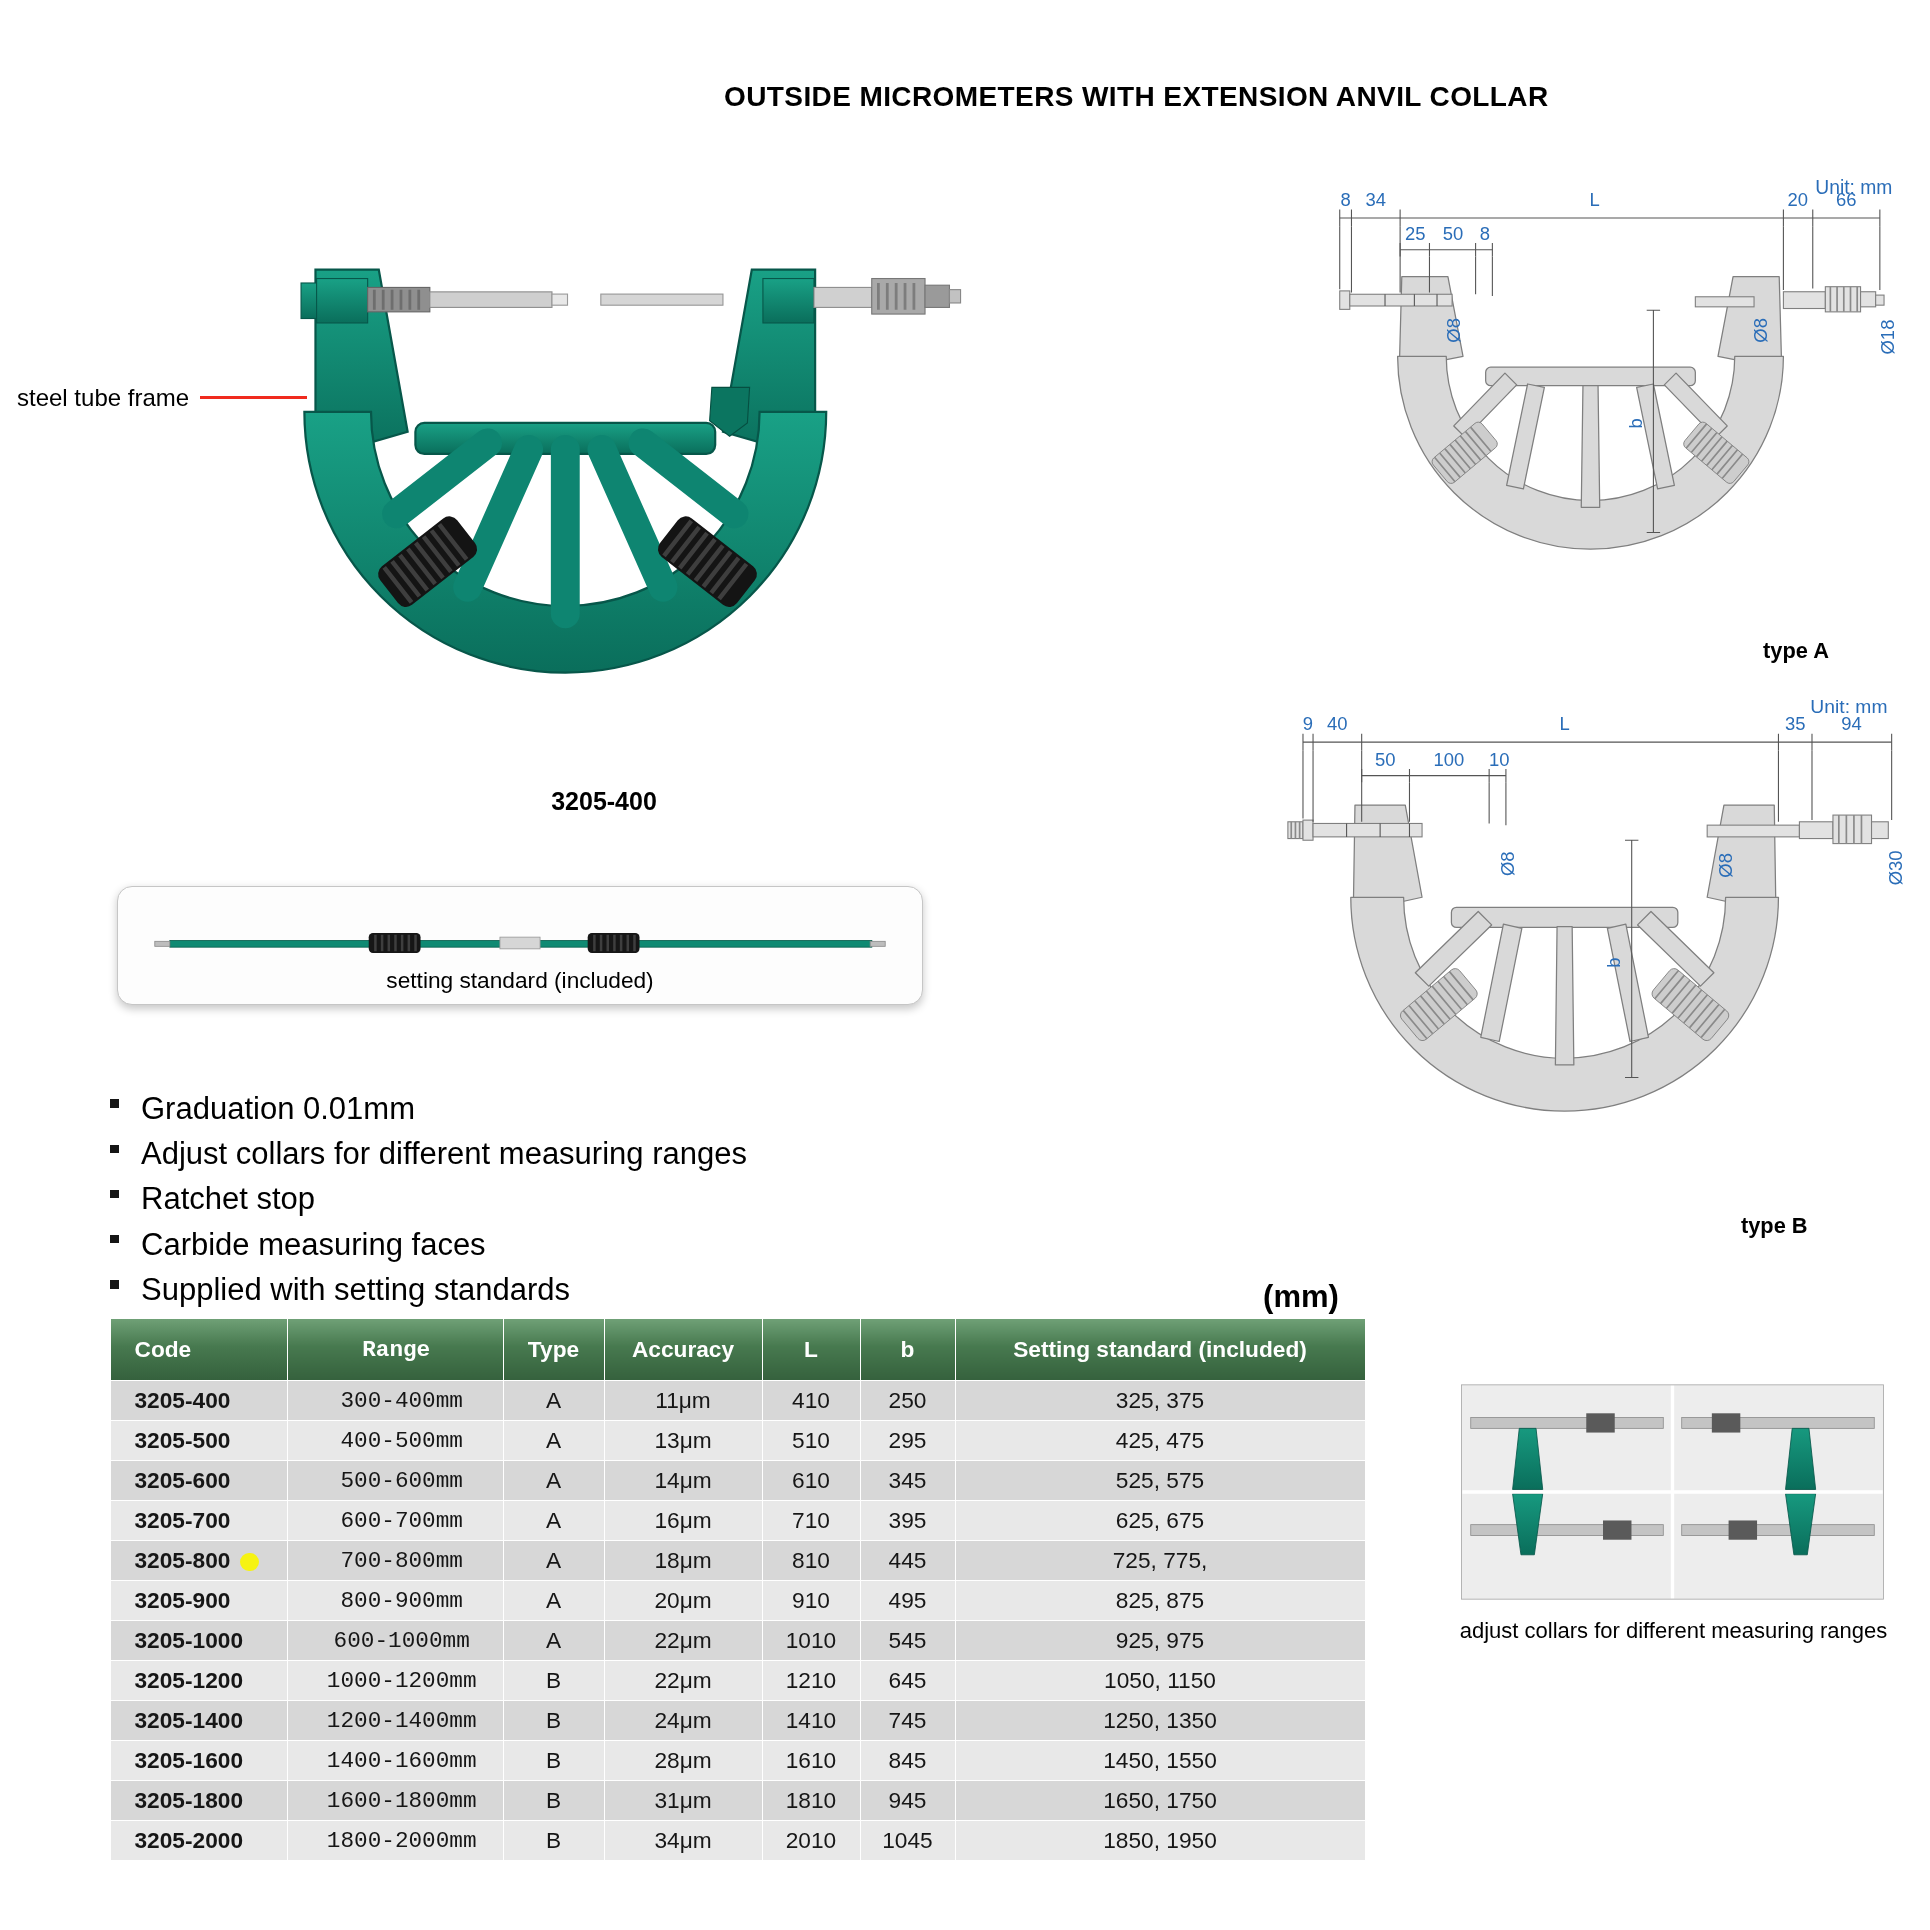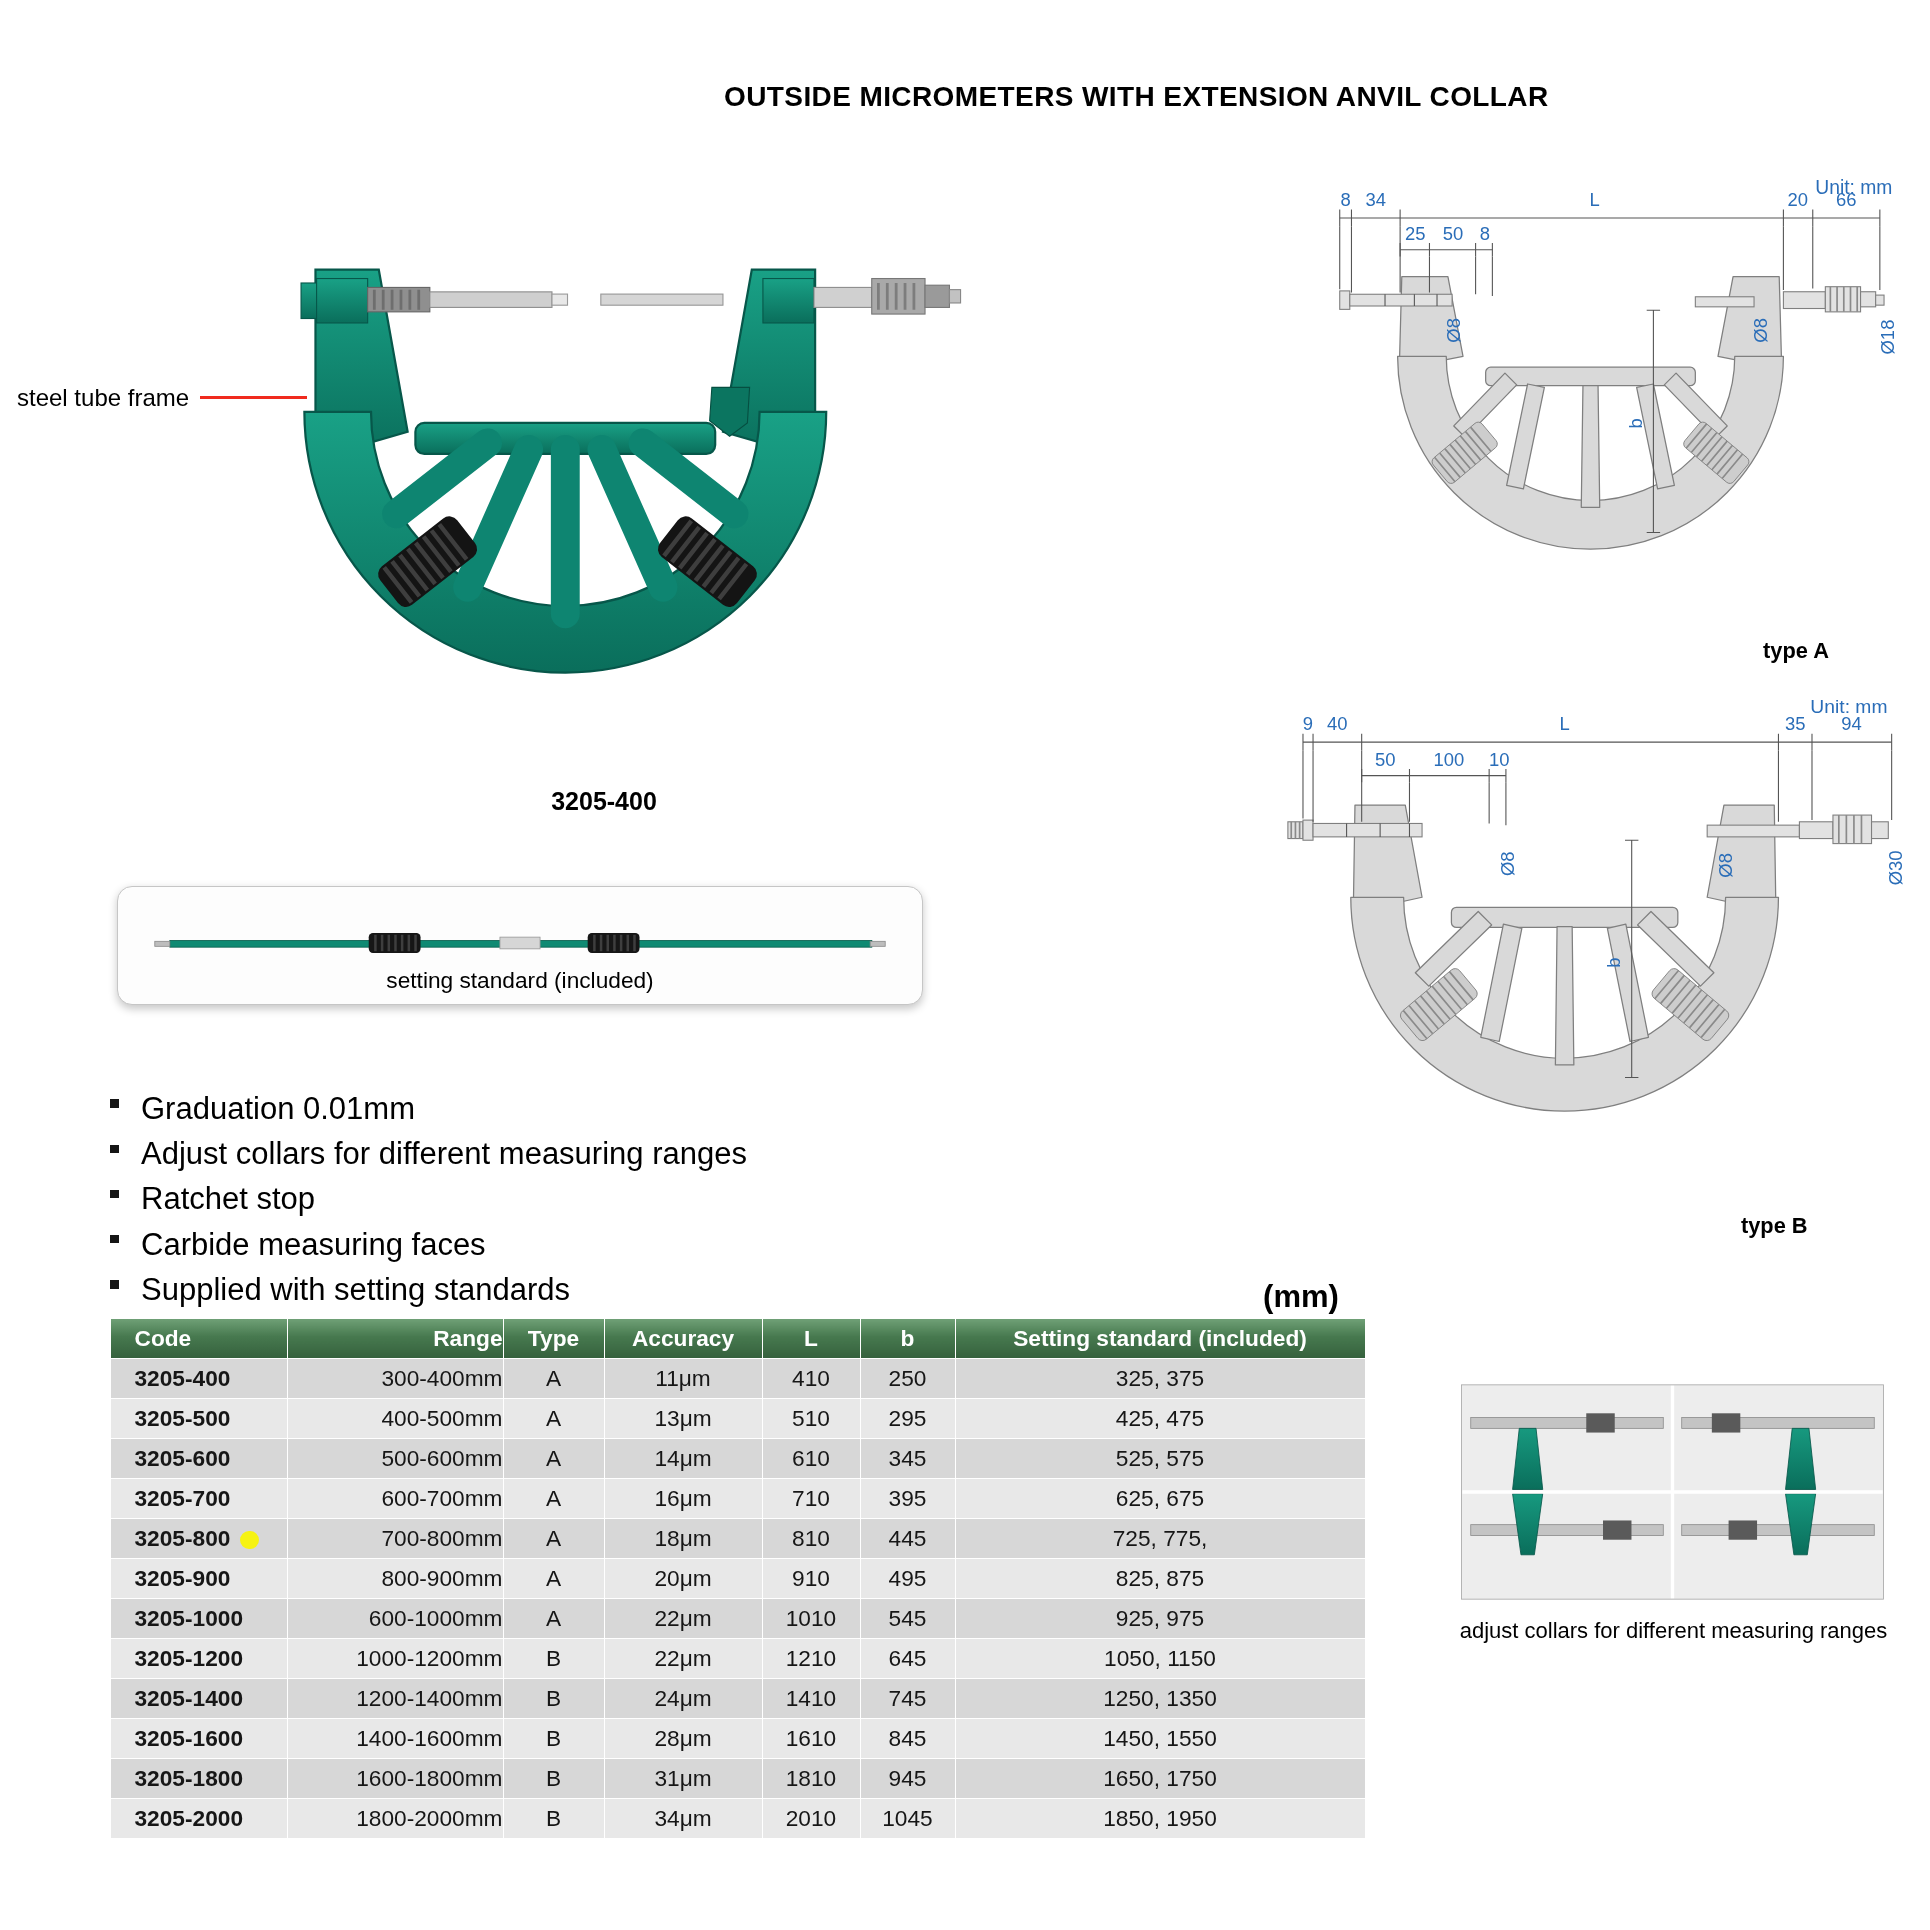--- a/index.html
+++ b/index.html
@@ -40,30 +40,30 @@
   .hatch { stroke:#8a8a8a; stroke-width:2; fill:none; }
   
   .mm-note { position:absolute; left:1238px; top:1279px; width:126px; text-align:center; font-weight:bold; font-size:31px; }
   .spec-table {
     position:absolute; left:111px; top:1319px; width:1254px;
     border-collapse:collapse; table-layout:fixed; font-size:22.7px;
   }
   .spec-table th {
     height:39px; color:#fff; font-weight:bold;
     background:linear-gradient(180deg,#6fa076 0%,#47794f 45%,#35613d 100%);
-    border-right:1.7px solid #fff; padding:0; text-align:center;
+    border-right:1.7px solid #fff; padding:11px; text-align:center;
   }
   .spec-table td {
     height:39px; border-right:1.7px solid #fff; border-top:1.7px solid #fff;
     padding:0; text-align:center; color:#161616;
   }
   .spec-table tbody tr:nth-child(odd) td { background:#d7d7d7; }
   .spec-table tbody tr:nth-child(even) td { background:#e8e8e8; }
   .spec-table th.c0, .spec-table td.c0 { text-align:left; padding-left:23.5px; }
-  .spec-table th.c1, .spec-table td.c1 { text-align:right; padding-left:13.4px; }
+  .spec-table th.c1, .spec-table td.c1 { text-align:center; padding-left:13.4px;font-family:Liberation Mono, monospace; }
   .spec-table td.c0 { font-weight:bold; }
   .hl-dot { display:inline-block; width:18.5px; height:18.5px; border-radius:50%; background:#f6f312; margin-left:10px; vertical-align:middle; }
   
   .collars-box { position:absolute; left:1460px; top:1384px; width:425px; height:216px; }
   .collars-caption { position:absolute; left:1426px; top:1618px; width:495px; text-align:center; font-size:22px; }
 </style>
 </head>
 <body>
 
 <div class="title">OUTSIDE MICROMETERS WITH EXTENSION ANVIL COLLAR</div>

